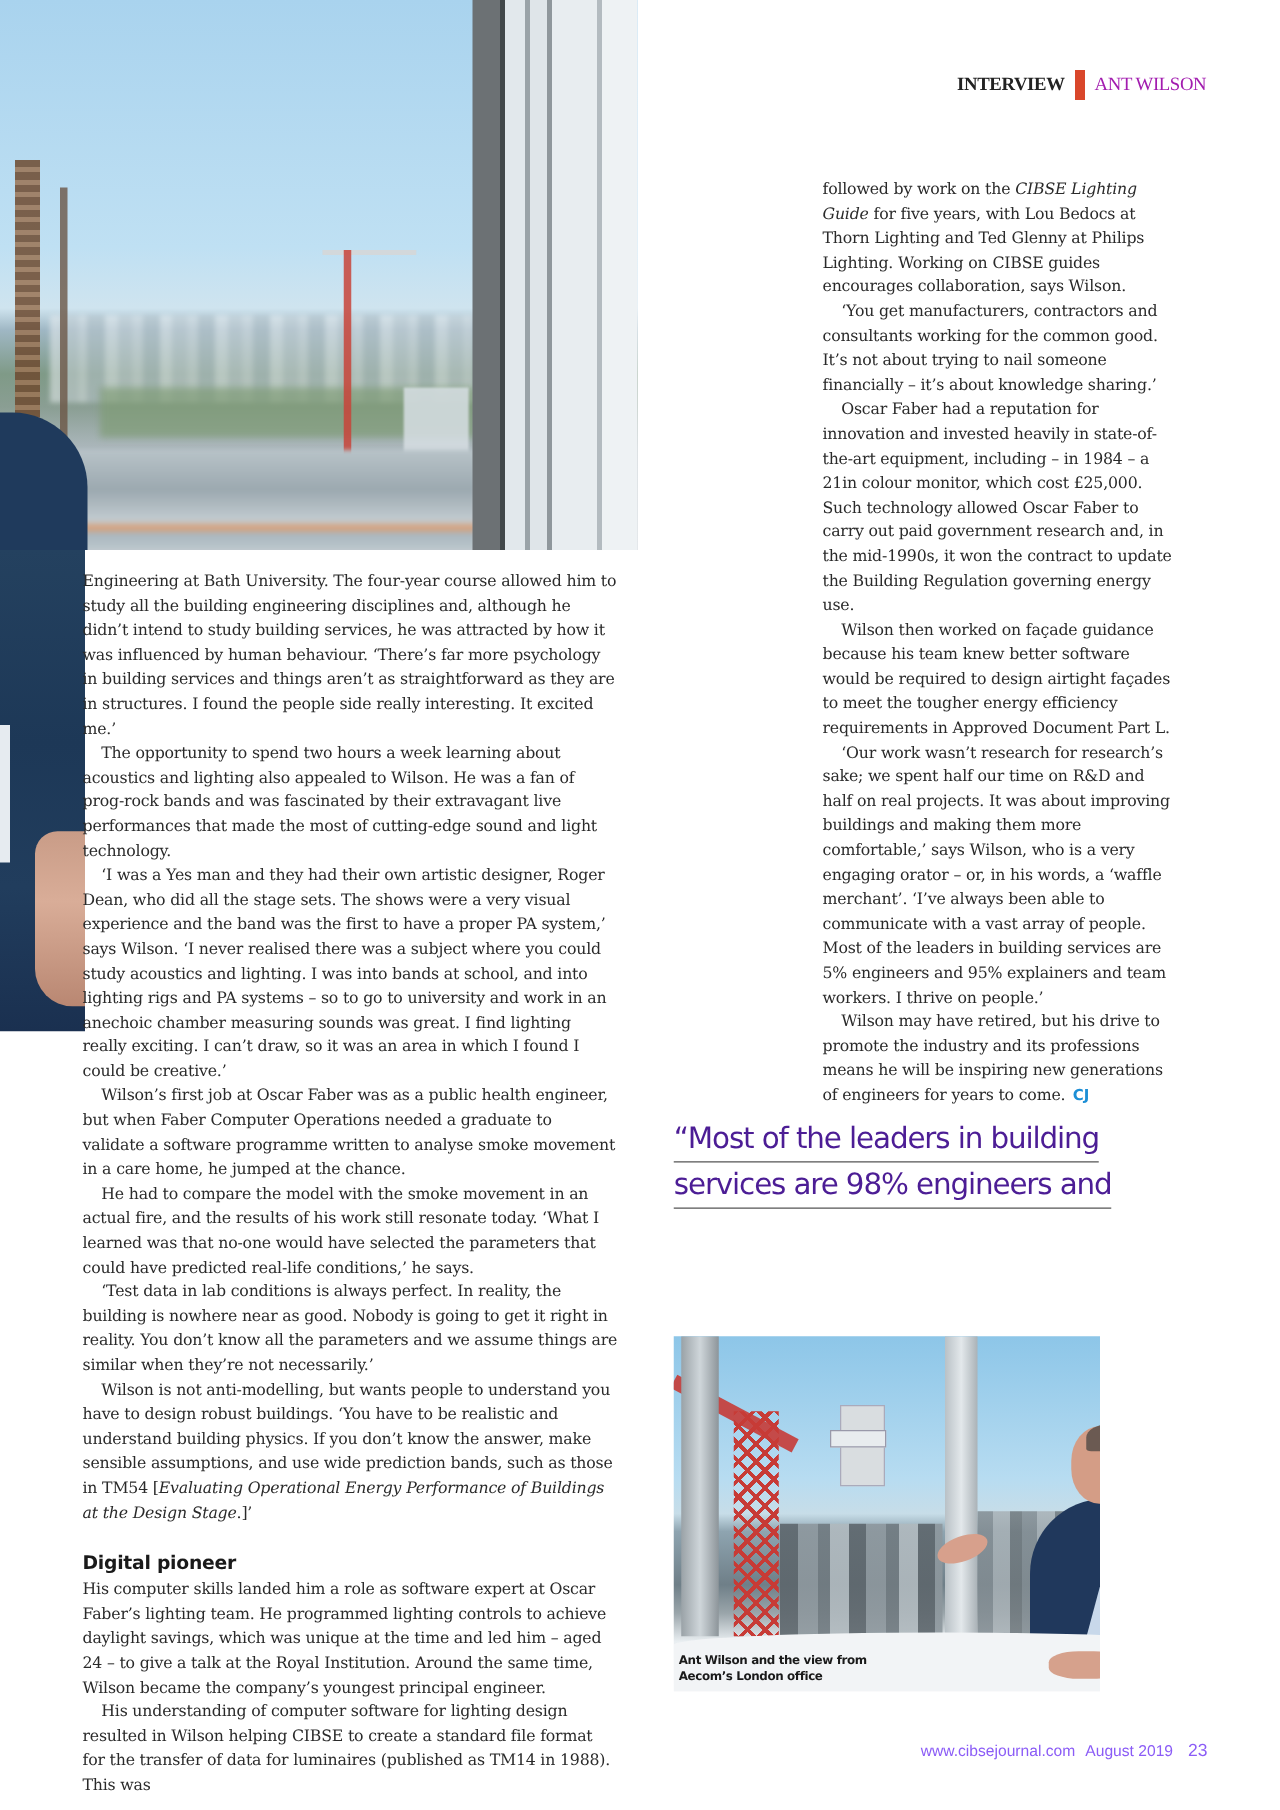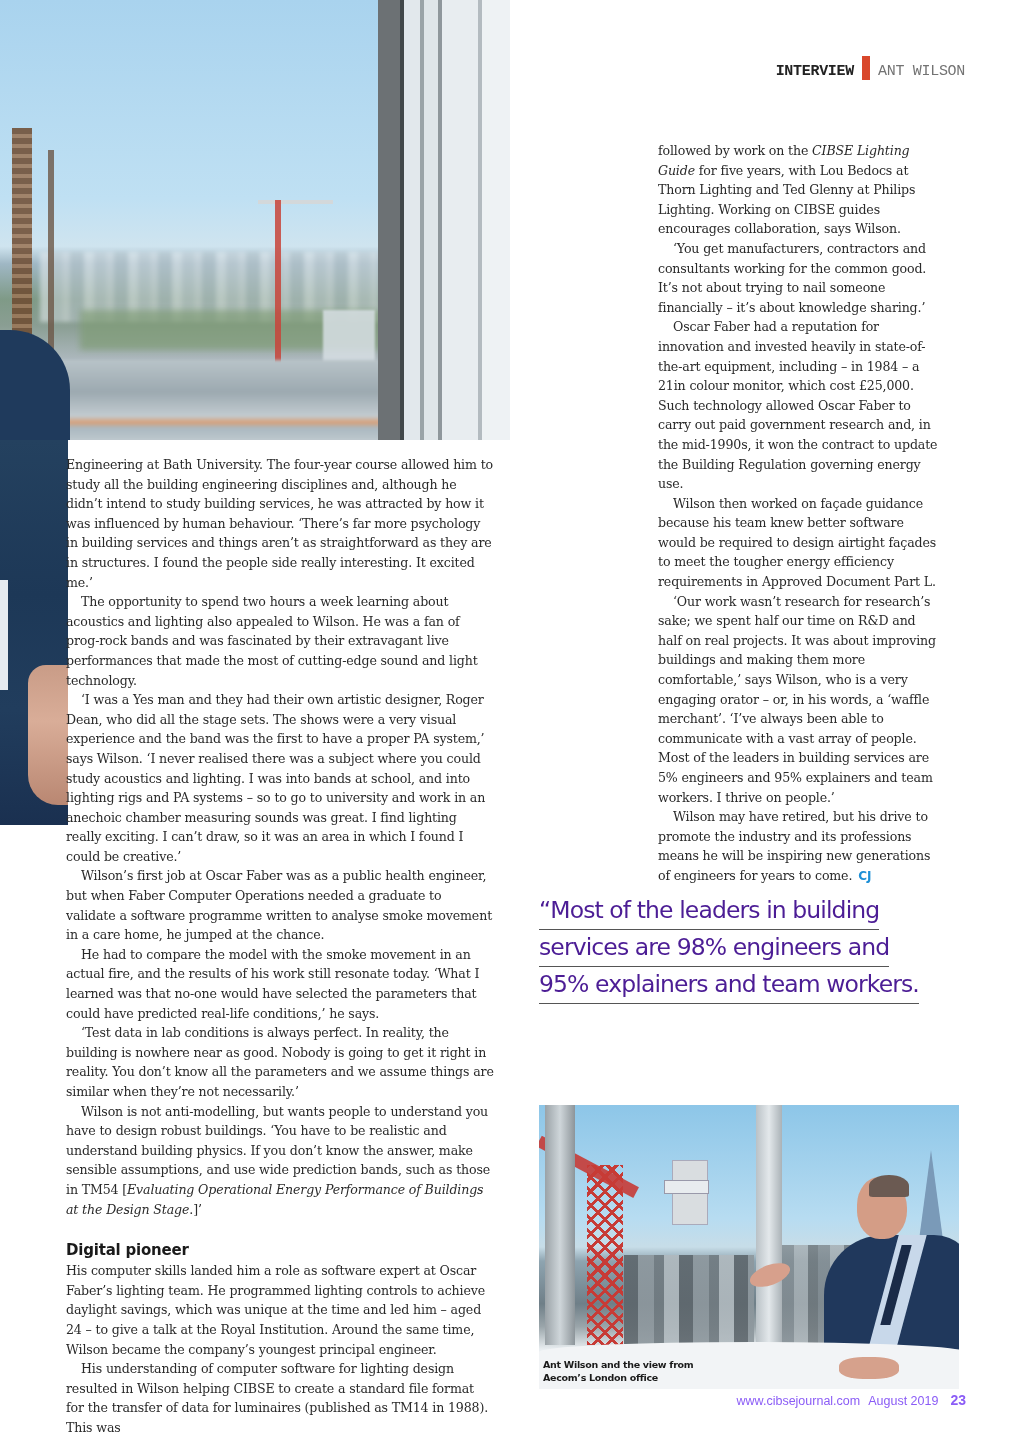--- a/index.html
+++ b/index.html
@@ -58,26 +58,26 @@
   .side-photo .shirt {
     position: absolute; left: 0; top: 140px; width: 8px; height: 110px; background: #e6ebf0;
   }
   .side-photo .hand {
     position: absolute; left: 28px; top: 225px; width: 42px; height: 140px; border-radius: 18px 0 0 30px;
     background: linear-gradient(180deg, #c99c87, #d9ad98 40%, #b98772 100%);
   }
 
   
   .running-head {
-    position: absolute; top: 56px; right: 59px; display: flex; align-items: flex-end; gap: 8px;
-    font-family: Liberation Mono, monospace; font-size: 15px; letter-spacing: -0.3px;
+    position: absolute; top: 56px; right: 59px; display: flex; align-items: center; gap: 8px;
+    font-family: Liberation Serif, serif; font-size: 15px; letter-spacing: -0.3px;
   }
   .running-head .section { font-weight: bold; color: #222; }
   .running-head .bar { width: 8px; height: 24px; background: #d9472b; }
-  .running-head .name { color: #737373; }
+  .running-head .name { color: #a21caf; }
 
   
   .col {
     position: absolute; font-size: 12.6px; line-height: 19.6px; color: #2a2a2a; letter-spacing: -0.15px;
   }
   .col p { text-indent: 0; }
   .col p.ind { text-indent: 15px; }
   .col em { font-style: italic; }
 
   .col-left { left: 66px; top: 455px; width: 428px; }
@@ -94,23 +94,22 @@
 
   
   .pull-quote {
     position: absolute; left: 539px; top: 893px; width: 420px;
     font-family: "DejaVu Sans", "Liberation Sans", sans-serif; font-size: 23.5px; line-height: 35px; color: #4c1d95; letter-spacing: -0.9px;
   }
   .pull-quote .ql { display: inline-block; border-bottom: 1.5px solid #555; padding-bottom: 1px; white-space: nowrap; }
 
   
   .inset-photo {
-    position: absolute; left: 539px; top: 1069px; width: 420px; height: 284px; overflow: hidden;
+    position: absolute; left: 539px; top: 1069px; width: 341px; height: 284px; overflow: hidden;
     background: linear-gradient(180deg, #8dc6e8 0%, #b7dcf1 40%, #c7dde8 50%, #8ea4b0 55%, #6f7f88 70%, #9aa5aa 78%, #e9eef1 86%, #f4f6f8 100%);
-    margin-top: 36px;
   }
   .inset-photo .mullion1 { position: absolute; left: 6px; top: 0; width: 30px; height: 240px; background: linear-gradient(90deg, #9aa2a7, #cfd6da 50%, #8d959a); }
   .inset-photo .mullion2 { position: absolute; left: 217px; top: 0; width: 26px; height: 240px; background: linear-gradient(90deg, #b9c1c6, #e3e8eb 50%, #aab2b7); }
   .inset-photo .crane-mast { position: absolute; left: 48px; top: 60px; width: 36px; height: 180px;
     background: repeating-linear-gradient(45deg, #c73b36 0 3px, transparent 3px 10px), repeating-linear-gradient(-45deg, #c73b36 0 3px, transparent 3px 10px); }
   .inset-photo .crane-arm { position: absolute; left: 0; top: 30px; width: 110px; height: 12px; background: #c73b36; transform: rotate(28deg); transform-origin: left; opacity: .9; }
   .inset-photo .crane-cab { position: absolute; left: 133px; top: 55px; width: 36px; height: 65px; background: #d9dde0; border: 1px solid #aab; }
   .inset-photo .crane-sign { position: absolute; left: 125px; top: 75px; width: 45px; height: 14px; background: #e8ecef; border: 1px solid #99a; }
   .inset-photo .buildings { position: absolute; left: 85px; top: 150px; width: 130px; height: 90px;
     background: repeating-linear-gradient(90deg, #5d666c 0 14px, #8d979d 14px 30px, #707a80 30px 40px, #b0b9be 40px 55px); opacity: .9; }
@@ -130,21 +129,21 @@
   .caption {
     position: absolute; left: 4px; top: 253px; font-family: "DejaVu Sans", "Liberation Sans", sans-serif; font-weight: bold;
     font-size: 9.5px; line-height: 13px; color: #1a1a1a; letter-spacing: -0.3px;
   }
 
   
   .footer {
     position: absolute; right: 58px; top: 1392px; display: flex; align-items: baseline; gap: 8px;
     font-family: "Liberation Sans", "DejaVu Sans", sans-serif; font-size: 12.5px; color: #8b5cf6;
   }
-  .footer .page { font-weight: bold; font-size: 14px; margin-left: 4px; }
+  .footer .page { font-weight: normal; font-size: 14px; margin-left: 4px; }
 </style>
 </head>
 <body>
 
 <div class="hero-photo">
   <div class="city"></div>
   <div class="trees"></div>
   <div class="crane-jib"></div>
   <div class="crane-red"></div>
   <div class="scaffold1"></div>
@@ -183,21 +182,20 @@
   <p class="ind">‘Test data in lab conditions is always perfect. In reality, the building is nowhere near as good. Nobody is going to get it right in reality. You don’t know all the parameters and we assume things are similar when they’re not necessarily.’</p>
   <p class="ind"><span>Wilson is not anti-modelling, but wants people to understand you have to design robust buildings. ‘You have to be realistic and understand building physics. If you don’t know the answer, make sensible assumptions, and use wide prediction bands, such as those in TM54 [</span><em>Evaluating Operational Energy Performance of Buildings at the Design Stage</em><span>.]’</span></p>
   <h3 class="subhead">Digital pioneer</h3>
   <p>His computer skills landed him a role as software expert at Oscar Faber’s lighting team. He programmed lighting controls to achieve daylight savings, which was unique at the time and led him – aged 24 – to give a talk at the Royal Institution. Around the same time, Wilson became the company’s youngest principal engineer.</p>
   <p class="ind">His understanding of computer software for lighting design resulted in Wilson helping CIBSE to create a standard file format for the transfer of data for luminaires (published as TM14 in 1988). This was</p>
 </div>
 
 <div class="pull-quote">
   <div><span class="ql">“Most of the leaders in building</span></div>
   <div><span class="ql">services are 98% engineers and</span></div>
-  <div><span class="ql">95% explainers and team workers.</span></div>
 </div>
 
 <div class="inset-photo">
   <div class="buildings"></div>
   <div class="buildings2"></div>
   <div class="shard"></div>
   <div class="crane-arm"></div>
   <div class="crane-mast"></div>
   <div class="crane-cab"></div>
   <div class="crane-sign"></div>

